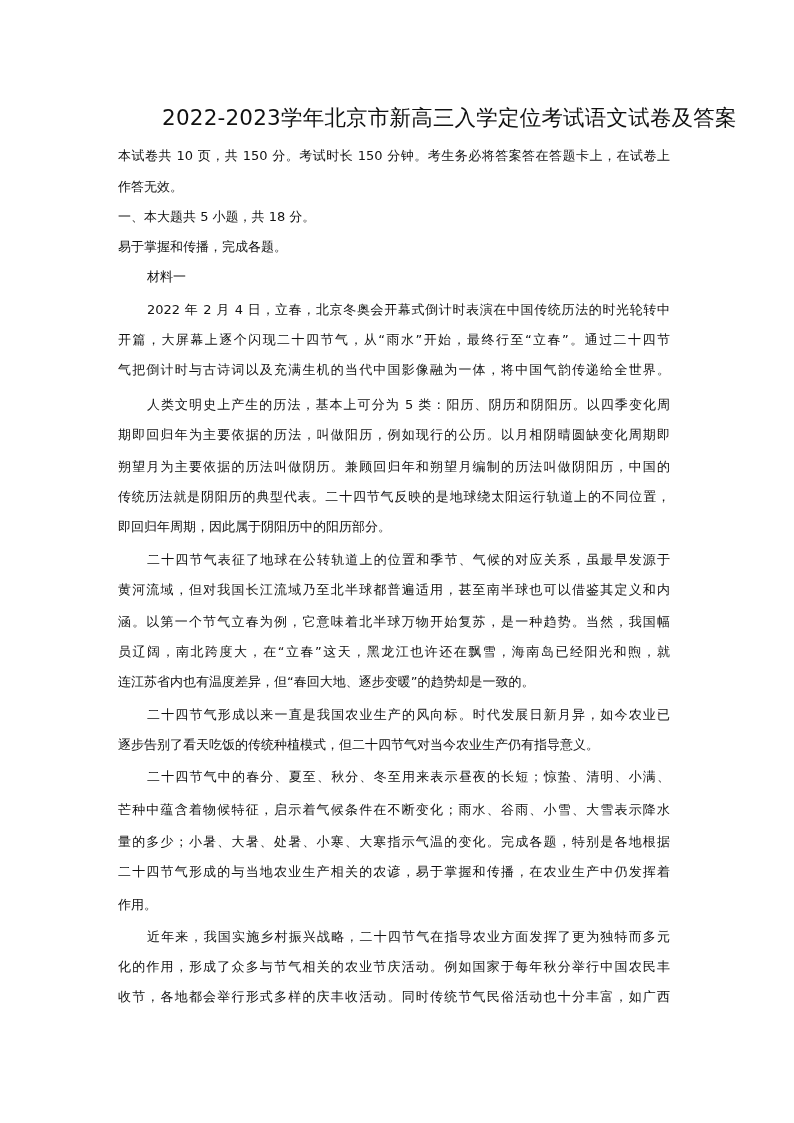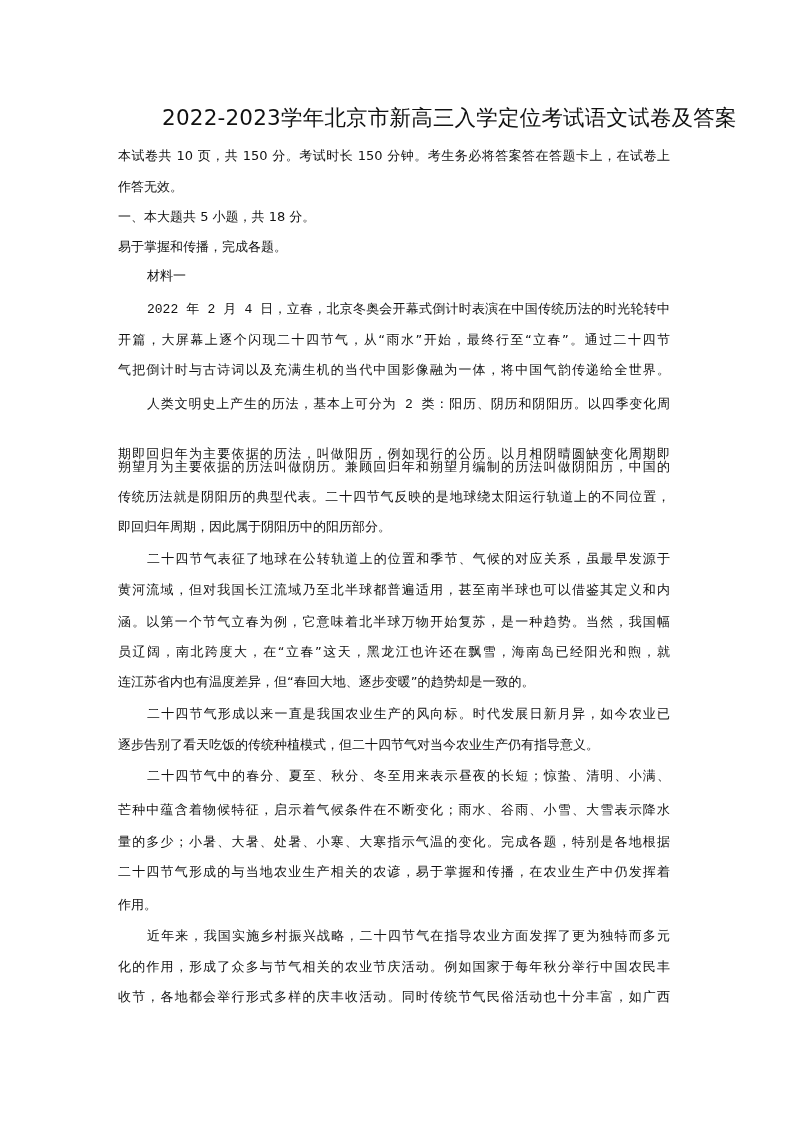--- a/index.html
+++ b/index.html
@@ -5,40 +5,40 @@
   html, body { margin: 0; padding: 0; background: #ffffff; }
   body { width: 794px; height: 1123px; position: relative; overflow: hidden;
          font-family: "DejaVu Sans", "Liberation Sans", sans-serif; color: #111; }
   .page { position: absolute; left: 0; top: 0; width: 794px; height: 1123px; background: #fff; }
   .title { position: absolute; left: 118px; width: 560px; top: 104px; height: 30px;
            font-size: 21.5px; line-height: 30px; white-space: nowrap; letter-spacing: 0.2px;
            font-family: "DejaVu Sans", sans-serif; font-weight: normal; color: #111; margin-left: 44px; }
   .line { position: absolute; left: 118px; width: 552px; height: 24px; font-size: 13px;
           line-height: 24px; white-space: nowrap; text-align: justify; text-align-last: justify; }
   .line.last { text-align-last: left; }
-  .line.indent { left: 147px; width: 523px; font-family: Liberation Mono, monospace; }
+  .line.indent { left: 147px; width: 523px; }
 </style>
 </head>
 <body>
 
 <div class="page">
   <div class="title" style="top:103px">2022-2023学年北京市新高三入学定位考试语文试卷及答案</div>
 
   <div class="line" style="top:144px">本试卷共 10 页，共 150 分。考试时长 150 分钟。考生务必将答案答在答题卡上，在试卷上</div>
   <div class="line last" style="top:175px">作答无效。</div>
   <div class="line last" style="top:205px">一、本大题共 5 小题，共 18 分。</div>
   <div class="line last" style="top:235px">易于掌握和传播，完成各题。</div>
   <div class="line indent last" style="top:265px">材料一</div>
 
   <div class="line indent" style="top:298px">2022 年 2 月 4 日，立春，北京冬奥会开幕式倒计时表演在中国传统历法的时光轮转中</div>
   <div class="line" style="top:328px">开篇，大屏幕上逐个闪现二十四节气，从“雨水”开始，最终行至“立春”。通过二十四节</div>
   <div class="line" style="top:358px">气把倒计时与古诗词以及充满生机的当代中国影像融为一体，将中国气韵传递给全世界。</div>
 
-  <div class="line indent" style="top:393px">人类文明史上产生的历法，基本上可分为 2 类：阳历、阴历和阴阳历。以四季变化周</div>
-  <div class="line" style="top:442px">期即回归年为主要依据的历法，叫做阳历，例如现行的公历。以月相阴晴圆缺变化周期即</div>
+  <div class="line indent" style="top:393px">人类文明史上产生的历法，基本上可分为 5 类：阳历、阴历和阴阳历。以四季变化周</div>
+  <div class="line" style="top:423px">期即回归年为主要依据的历法，叫做阳历，例如现行的公历。以月相阴晴圆缺变化周期即</div>
   <div class="line" style="top:455px">朔望月为主要依据的历法叫做阴历。兼顾回归年和朔望月编制的历法叫做阴阳历，中国的</div>
   <div class="line" style="top:485px">传统历法就是阴阳历的典型代表。二十四节气反映的是地球绕太阳运行轨道上的不同位置，</div>
   <div class="line last" style="top:515px">即回归年周期，因此属于阴阳历中的阳历部分。</div>
 
   <div class="line indent" style="top:548px">二十四节气表征了地球在公转轨道上的位置和季节、气候的对应关系，虽最早发源于</div>
   <div class="line" style="top:578px">黄河流域，但对我国长江流域乃至北半球都普遍适用，甚至南半球也可以借鉴其定义和内</div>
   <div class="line" style="top:610px">涵。以第一个节气立春为例，它意味着北半球万物开始复苏，是一种趋势。当然，我国幅</div>
   <div class="line" style="top:640px">员辽阔，南北跨度大，在“立春”这天，黑龙江也许还在飘雪，海南岛已经阳光和煦，就</div>
   <div class="line last" style="top:670px">连江苏省内也有温度差异，但“春回大地、逐步变暖”的趋势却是一致的。</div>
 

